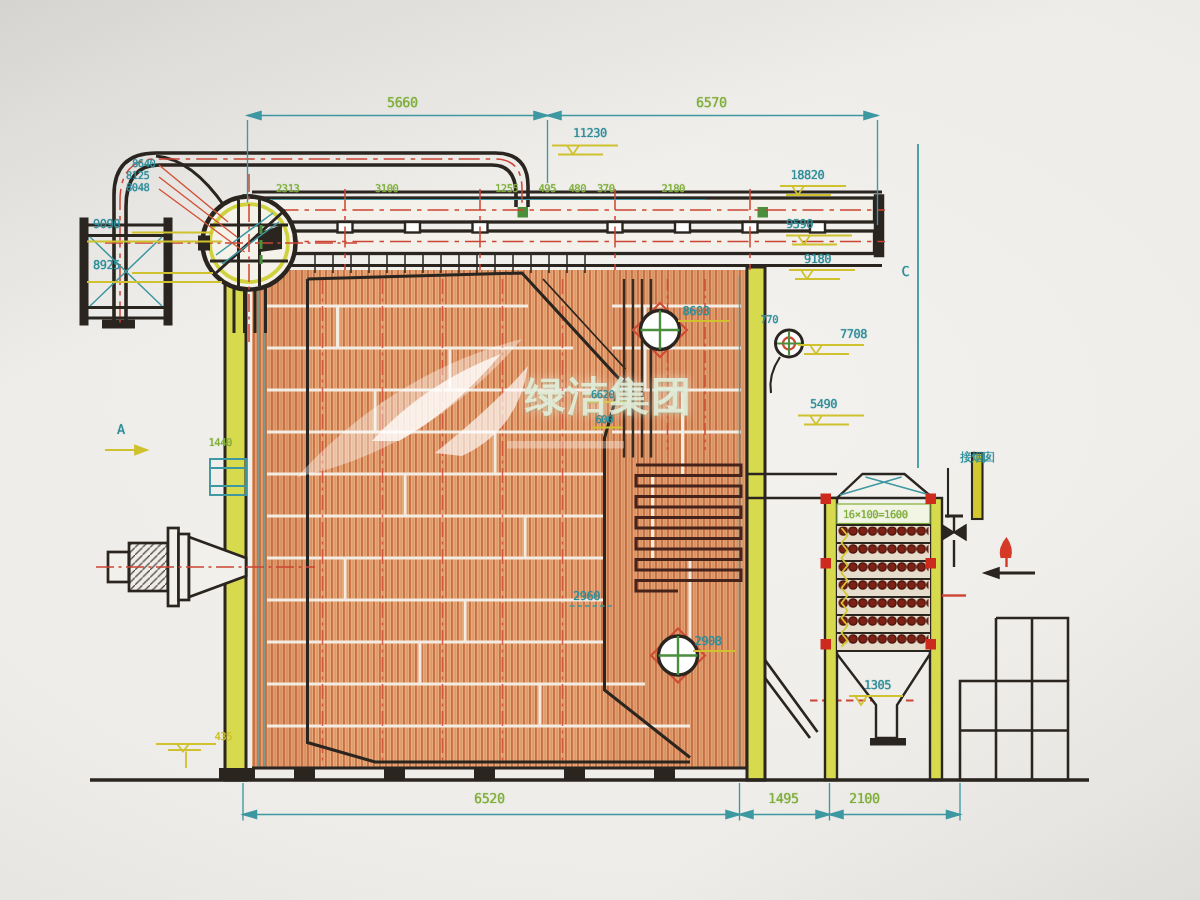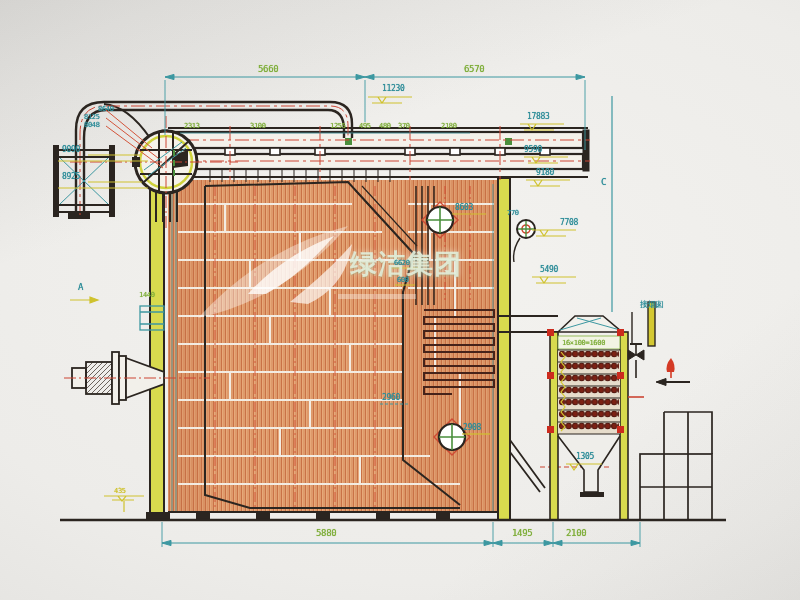--- a/index.html
+++ b/index.html
@@ -19,21 +19,21 @@
   .lbl{
     position:absolute;
     font:8px "DejaVu Sans Mono", monospace;
     color:var(--teal);
     letter-spacing:-0.3px;
     white-space:nowrap;
     text-shadow:0 0 0.7px currentColor;
     user-select:none;
   }
   .g{color:var(--green);}
-  .y{color:var(--yellow);}
+  .y{color:var(--yellow);margin-left:29px;}
   .s7{font-size:7px;}
   .s9{font-size:9px;}
   .wm-text{
     position:absolute;left:326px;top:246px;
     font-size:27px;font-weight:bold;letter-spacing:1px;
     color:rgba(228,242,224,.85);
     text-shadow:0 1px 2px rgba(120,165,110,.4), 0 0 6px rgba(255,255,255,.55);
     padding-left:24px;
   }
 </style>
@@ -311,43 +311,43 @@
 <div class="lbl" style="left:382px;top:84px">11230</div>
 
 <div class="lbl g s7" style="left:184px;top:122px">2313</div>
 <div class="lbl g s7" style="left:250px;top:122px">3100</div>
 <div class="lbl g s7" style="left:330px;top:122px">1255</div>
 <div class="lbl g s7" style="left:359px;top:122px">495</div>
 <div class="lbl g s7" style="left:379px;top:122px">480</div>
 <div class="lbl g s7" style="left:398px;top:122px">370</div>
 <div class="lbl g s7" style="left:441px;top:122px">2180</div>
 
-<div class="lbl s7" style="left:98px;top:105px">8640</div>
+<div class="lbl s7" style="left:88px;top:105px">8640</div>
 <div class="lbl s7" style="left:84px;top:113px">8125</div>
 <div class="lbl s7" style="left:84px;top:121px">8048</div>
 <div class="lbl" style="left:62px;top:145px">9090</div>
 <div class="lbl" style="left:62px;top:172px">8925</div>
 <div class="lbl s9" style="left:78px;top:282px">A</div>
 <div class="lbl g s7" style="left:139px;top:291px">1440</div>
 <div class="lbl y s7" style="left:114px;top:487px">435</div>
 
-<div class="lbl" style="left:527px;top:112px">17883</div>
+<div class="lbl" style="left:527px;top:112px">18820</div>
 <div class="lbl" style="left:524px;top:145px">9590</div>
 <div class="lbl" style="left:536px;top:168px">9180</div>
 <div class="lbl s7" style="left:507px;top:209px">770</div>
 <div class="lbl" style="left:560px;top:218px">7708</div>
 <div class="lbl" style="left:540px;top:265px">5490</div>
 <div class="lbl s9" style="left:601px;top:177px">C</div>
 <div class="lbl" style="left:640px;top:299px;font-family:'Liberation Sans',sans-serif">接烟囱</div>
 
 <div class="lbl" style="left:455px;top:203px">8603</div>
 <div class="lbl" style="left:382px;top:393px">2960</div>
 <div class="lbl" style="left:463px;top:423px">2908</div>
 <div class="lbl s7" style="left:394px;top:259px">6620</div>
 <div class="lbl s7" style="left:397px;top:276px">600</div>
 <div class="lbl" style="left:576px;top:452px">1305</div>
 <div class="lbl g s7" style="left:562px;top:339px">16×100=1600</div>
 
-<div class="lbl g s9" style="left:316px;top:528px">5880</div>
+<div class="lbl g s9" style="left:316px;top:528px">6520</div>
 <div class="lbl g s9" style="left:512px;top:528px">1495</div>
 <div class="lbl g s9" style="left:566px;top:528px">2100</div>
 
 </div>
 
 </body></html>

